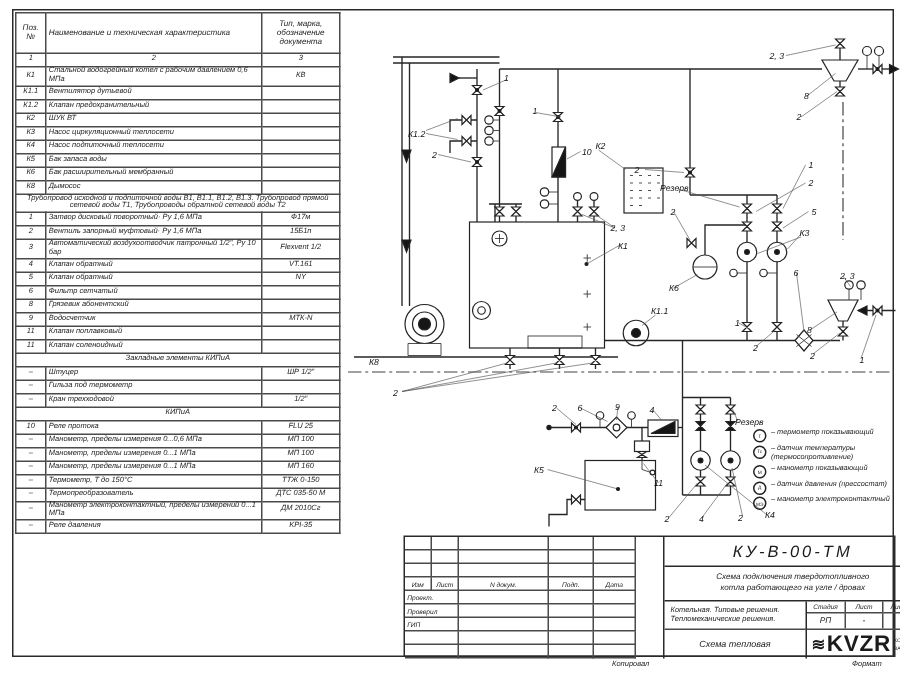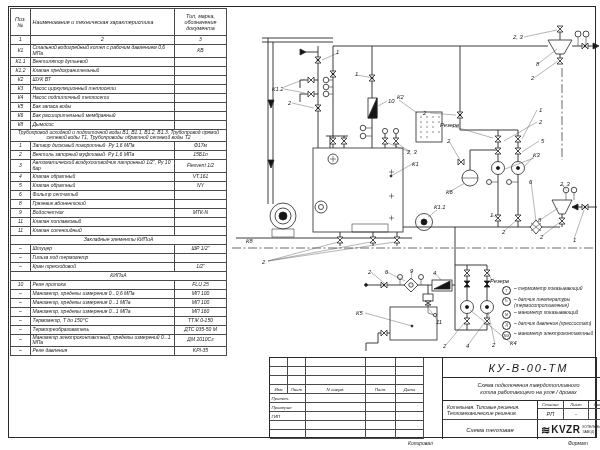--- a/index.html
+++ b/index.html
@@ -34,21 +34,21 @@
   .tb-desc{height:23px;border-bottom:1.2px solid #2a2a2a;display:flex;flex-direction:column;align-items:center;justify-content:center;font-size:5.4px;line-height:1.25;text-align:center;box-sizing:border-box;}
   .tb-bottom{position:relative;height:38px;}
   .tb-obj{position:absolute;left:0;top:0;width:95px;height:19px;border-right:1.2px solid #2a2a2a;border-bottom:0.6px solid #4a4a4a;box-sizing:border-box;display:flex;flex-direction:column;justify-content:center;padding-left:4px;font-size:5px;line-height:1.3;}
   .tb-sheetname{position:absolute;left:0;top:19px;width:95px;height:19px;border-right:1.2px solid #2a2a2a;box-sizing:border-box;display:flex;align-items:center;justify-content:center;font-size:6px;}
   .tb-stage{position:absolute;left:95px;top:0;width:77px;height:19px;box-sizing:border-box;border-bottom:0.6px solid #4a4a4a;}
   .tb-stage .hrow,.tb-stage .vrow{display:flex;}
   .tb-stage .hrow div{flex:1;border-right:0.6px solid #4a4a4a;border-bottom:0.6px solid #4a4a4a;font-size:4.4px;text-align:center;height:8px;line-height:8px;box-sizing:border-box;}
   .tb-stage .vrow div{flex:1;border-right:0.6px solid #4a4a4a;font-size:5.5px;text-align:center;height:10px;line-height:10px;box-sizing:border-box;}
   .tb-logo{position:absolute;left:95px;top:19px;width:77px;height:19px;display:flex;align-items:center;justify-content:flex-start;padding-left:3px;box-sizing:border-box;font-style:normal;}
   .logo-coil{font-size:11px;font-weight:bold;line-height:10px;margin-right:1px;}
-  .logo-word{font-size:10px;font-weight:bold;letter-spacing:0.5px;}
+  .logo-word{font-size:15px;font-weight:bold;letter-spacing:0.5px;}
   .logo-cap{font-size:3.4px;line-height:1.2;margin-left:2px;white-space:nowrap;}
   .below-note{position:absolute;top:440px;font-size:5px;}
   
   #schsvg{position:absolute;left:0;top:0;}
   #schsvg text{font-family:"Liberation Sans",sans-serif;font-style:italic;font-size:5.8px;fill:#161616;}
   .pipe{stroke:#262626;stroke-width:0.9;fill:none;}
   .thin{stroke:#3a3a3a;stroke-width:0.6;fill:none;}
   .leader{stroke:#5a5a5a;stroke-width:0.45;fill:none;}
   .sym{stroke:#232323;stroke-width:0.8;fill:#ffffff;}
   .symf{stroke:#232323;stroke-width:0.8;fill:#161616;}

